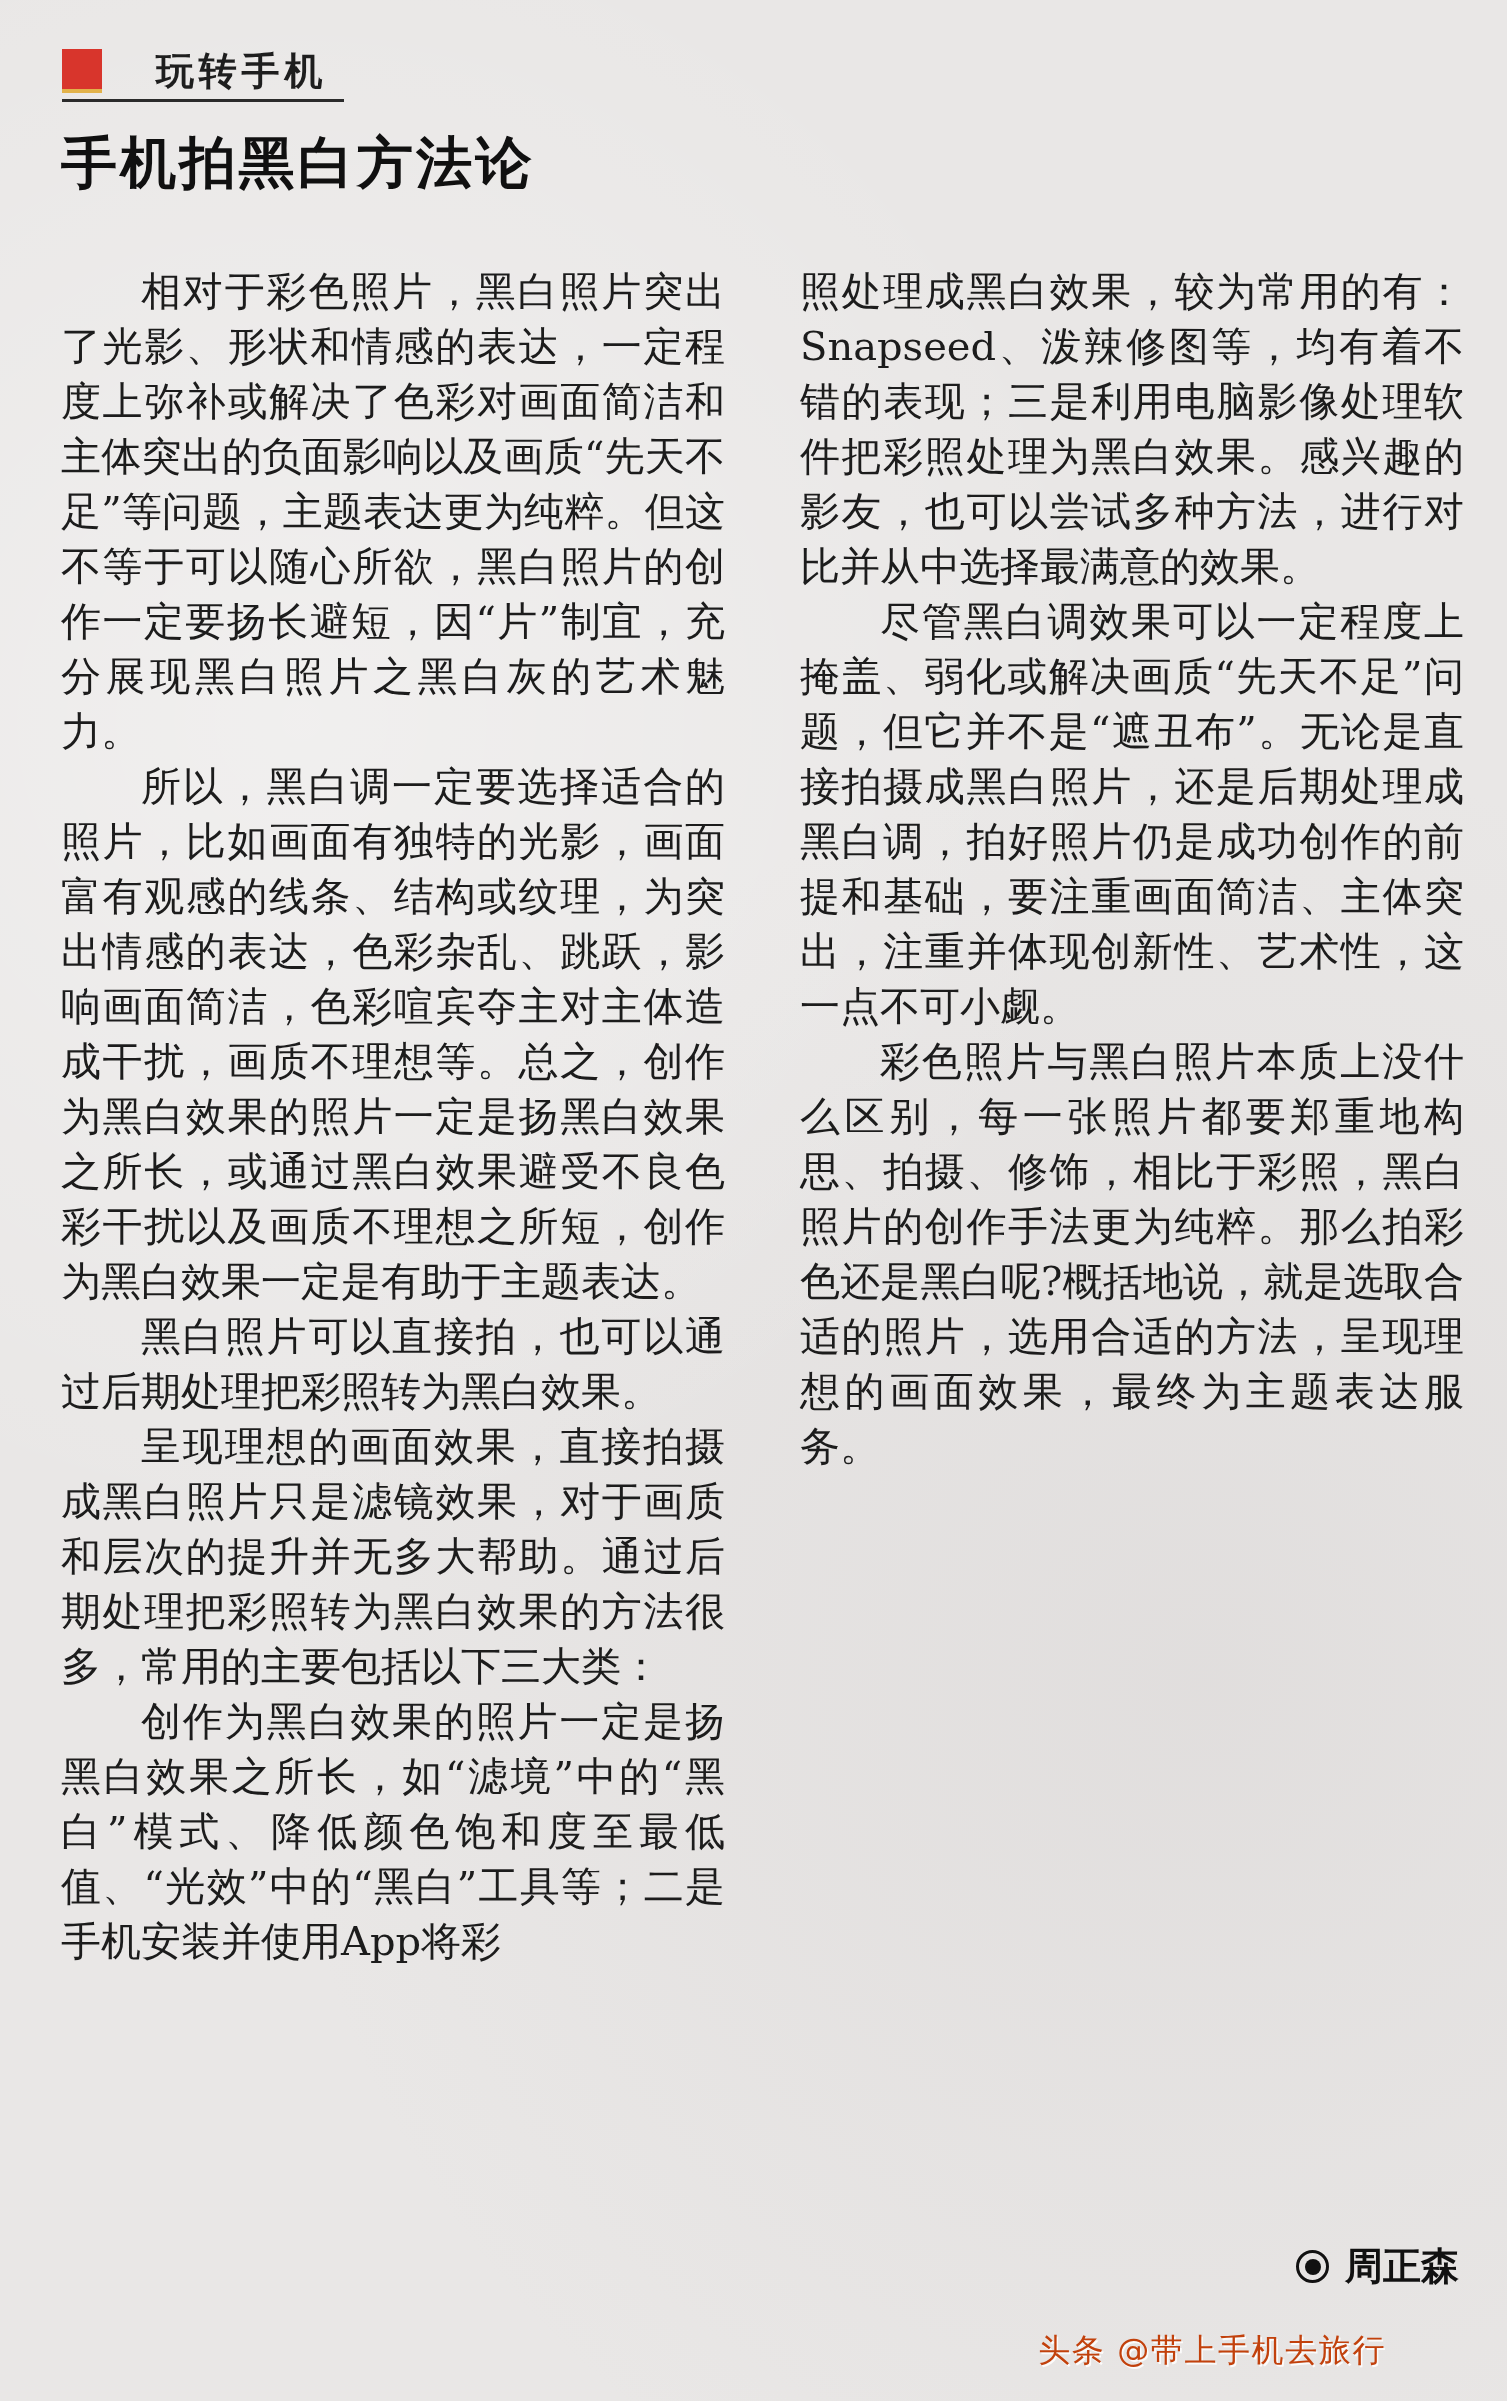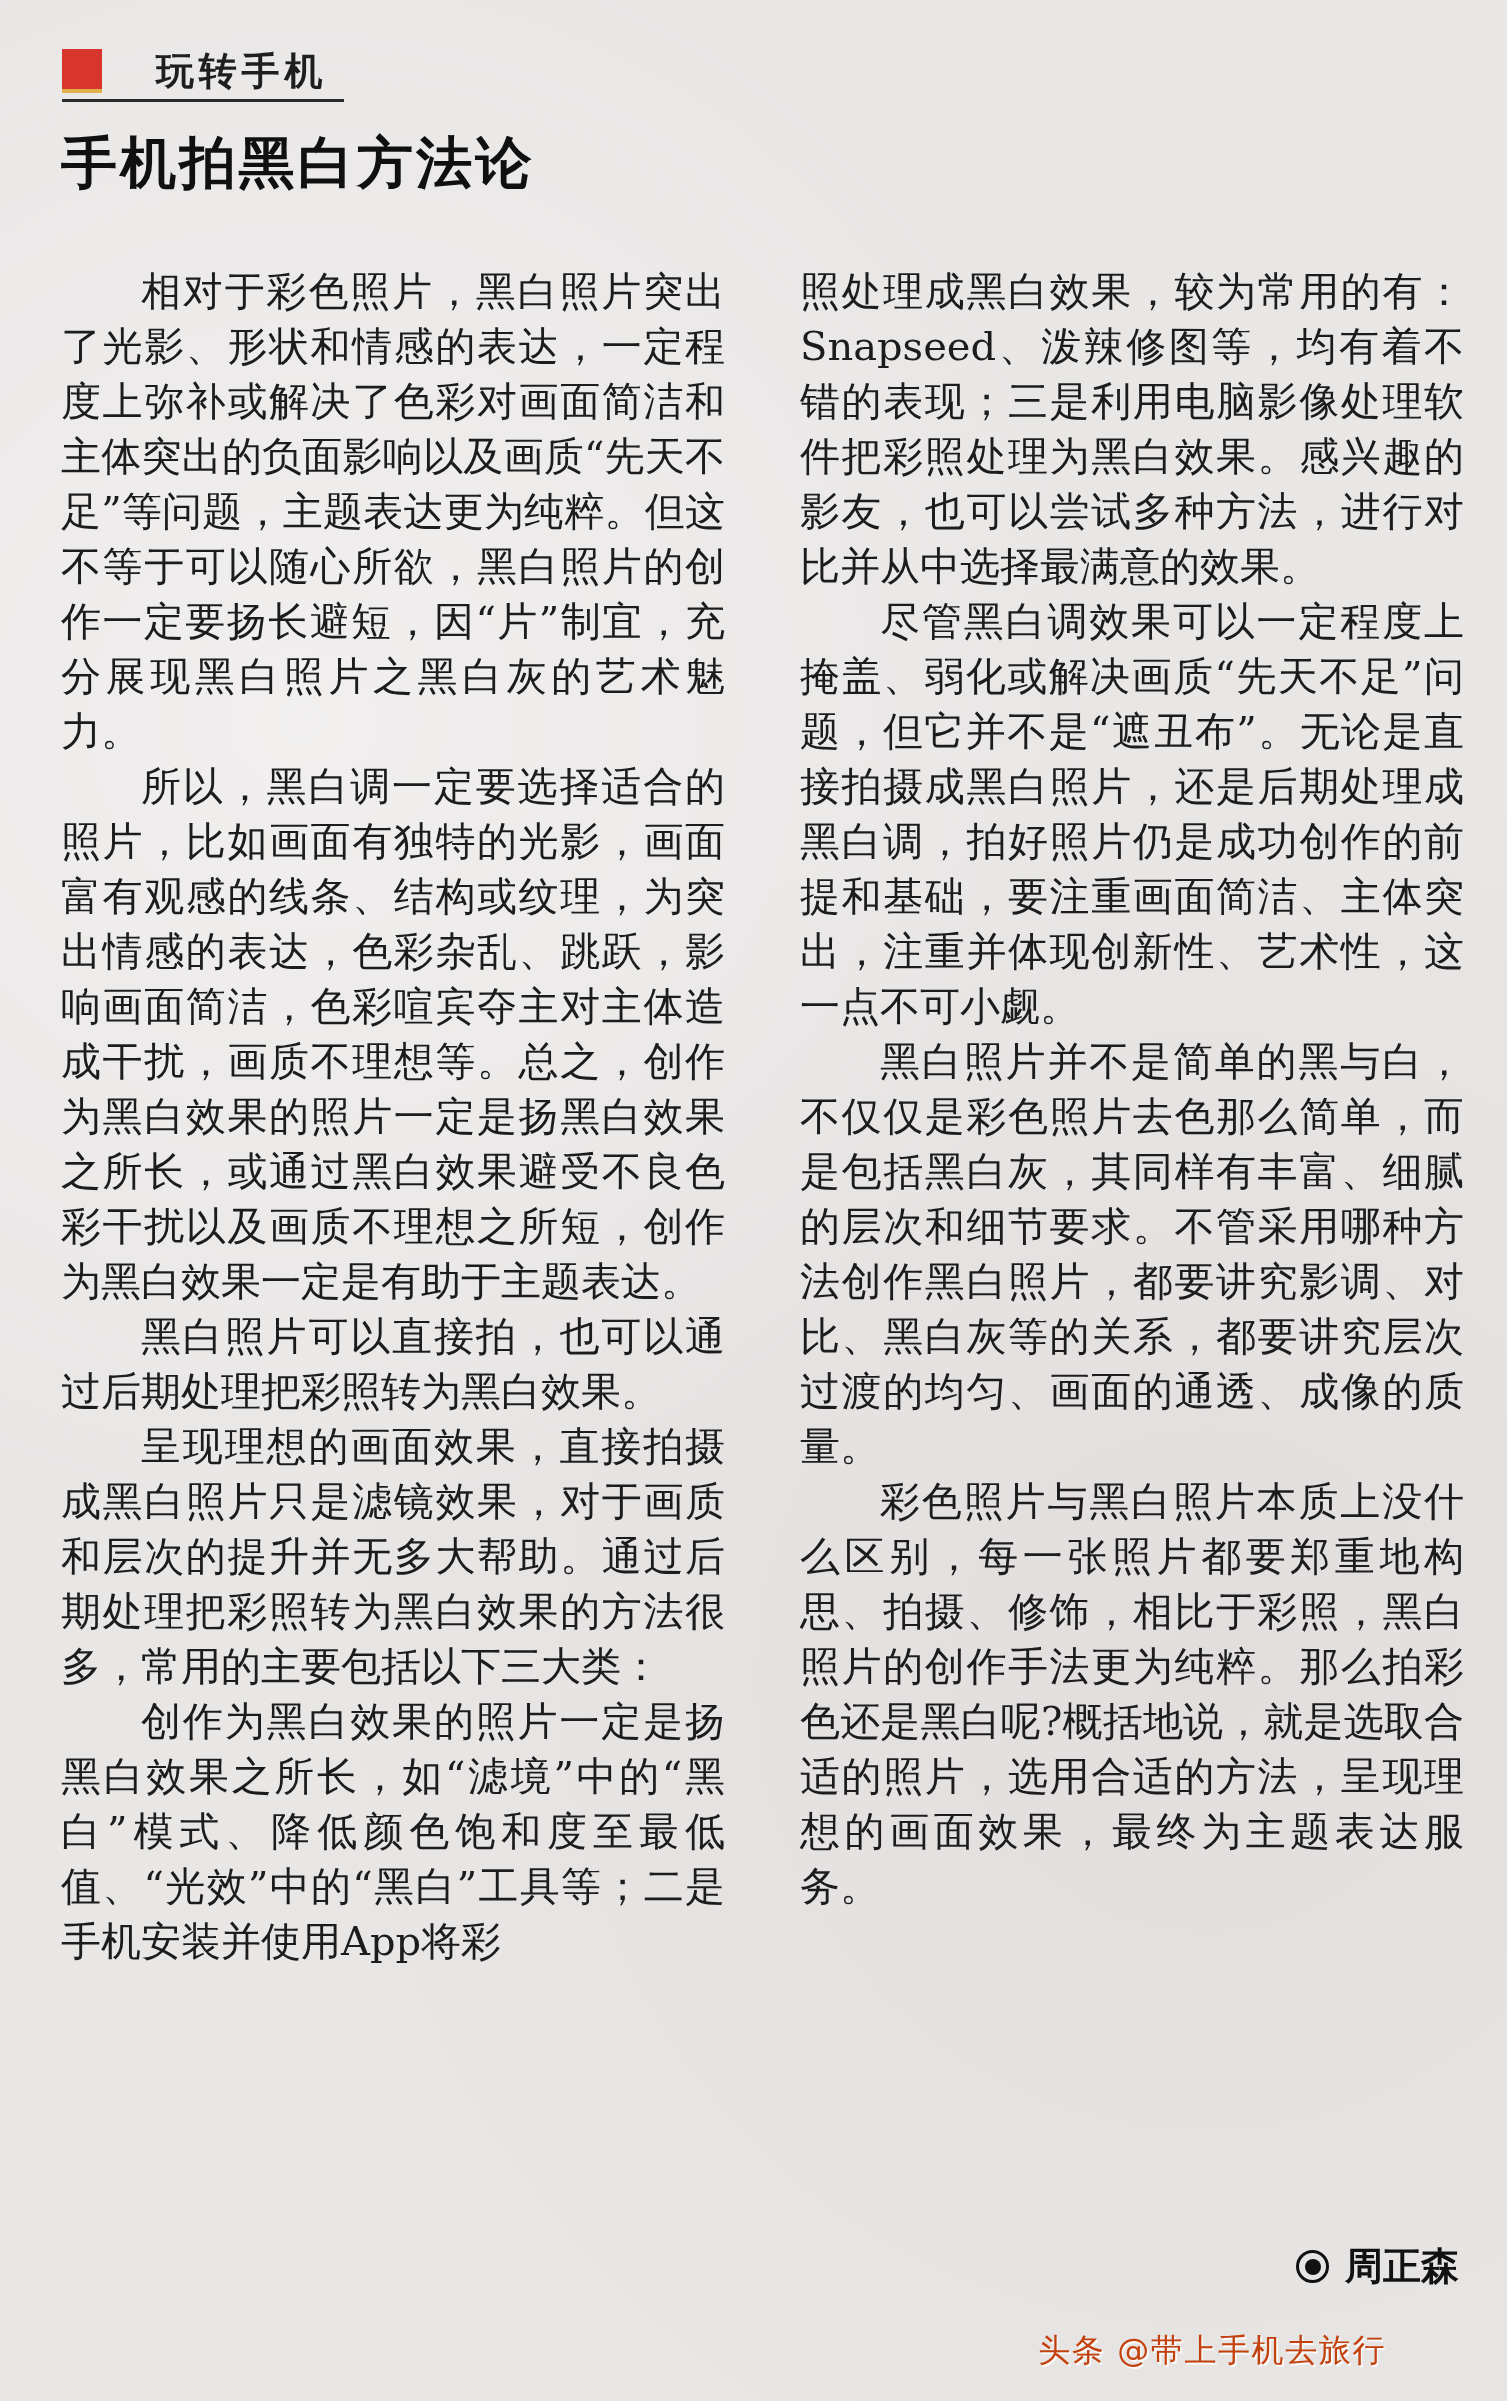--- a/index.html
+++ b/index.html
@@ -68,21 +68,20 @@
   <p>相对于彩色照片，黑白照片突出了光影、形状和情感的表达，一定程度上弥补或解决了色彩对画面简洁和主体突出的负面影响以及画质“先天不足”等问题，主题表达更为纯粹。但这不等于可以随心所欲，黑白照片的创作一定要扬长避短，因“片”制宜，充分展现黑白照片之黑白灰的艺术魅力。</p>
   <p>所以，黑白调一定要选择适合的照片，比如画面有独特的光影，画面富有观感的线条、结构或纹理，为突出情感的表达，色彩杂乱、跳跃，影响画面简洁，色彩喧宾夺主对主体造成干扰，画质不理想等。总之，创作为黑白效果的照片一定是扬黑白效果之所长，或通过黑白效果避受不良色彩干扰以及画质不理想之所短，创作为黑白效果一定是有助于主题表达。</p>
   <p>黑白照片可以直接拍，也可以通过后期处理把彩照转为黑白效果。</p>
   <p>呈现理想的画面效果，直接拍摄成黑白照片只是滤镜效果，对于画质和层次的提升并无多大帮助。通过后期处理把彩照转为黑白效果的方法很多，常用的主要包括以下三大类：</p>
   <p>创作为黑白效果的照片一定是扬黑白效果之所长，如“滤境”中的“黑白”模式、降低颜色饱和度至最低值、“光效”中的“黑白”工具等；二是手机安装并使用App将彩</p>
 </div>
 
 <div class="column col-right">
   <p class="cont">照处理成黑白效果，较为常用的有：Snapseed、泼辣修图等，均有着不错的表现；三是利用电脑影像处理软件把彩照处理为黑白效果。感兴趣的影友，也可以尝试多种方法，进行对比并从中选择最满意的效果。</p>
   <p>尽管黑白调效果可以一定程度上掩盖、弱化或解决画质“先天不足”问题，但它并不是“遮丑布”。无论是直接拍摄成黑白照片，还是后期处理成黑白调，拍好照片仍是成功创作的前提和基础，要注重画面简洁、主体突出，注重并体现创新性、艺术性，这一点不可小觑。</p>
-  <p>黑白照片并不是简单的黑与白，不仅仅是彩色照片去色那么简单，而是包括黑白灰，其同样有丰富、细腻的层次和细节要求。不管采用哪种方法创作黑白照片，都要讲究影调、对比、黑白灰等的关系，都要讲究层次过渡的均匀、画面的通透、成像的质量。</p>
   <p>彩色照片与黑白照片本质上没什么区别，每一张照片都要郑重地构思、拍摄、修饰，相比于彩照，黑白照片的创作手法更为纯粹。那么拍彩色还是黑白呢?概括地说，就是选取合适的照片，选用合适的方法，呈现理想的画面效果，最终为主题表达服务。</p>
 </div>
 
 <div class="byline">
   <span class="byline-mark"></span>
   <span>周正森</span>
 </div>
 
 <div class="watermark">头条 @带上手机去旅行</div>
 

